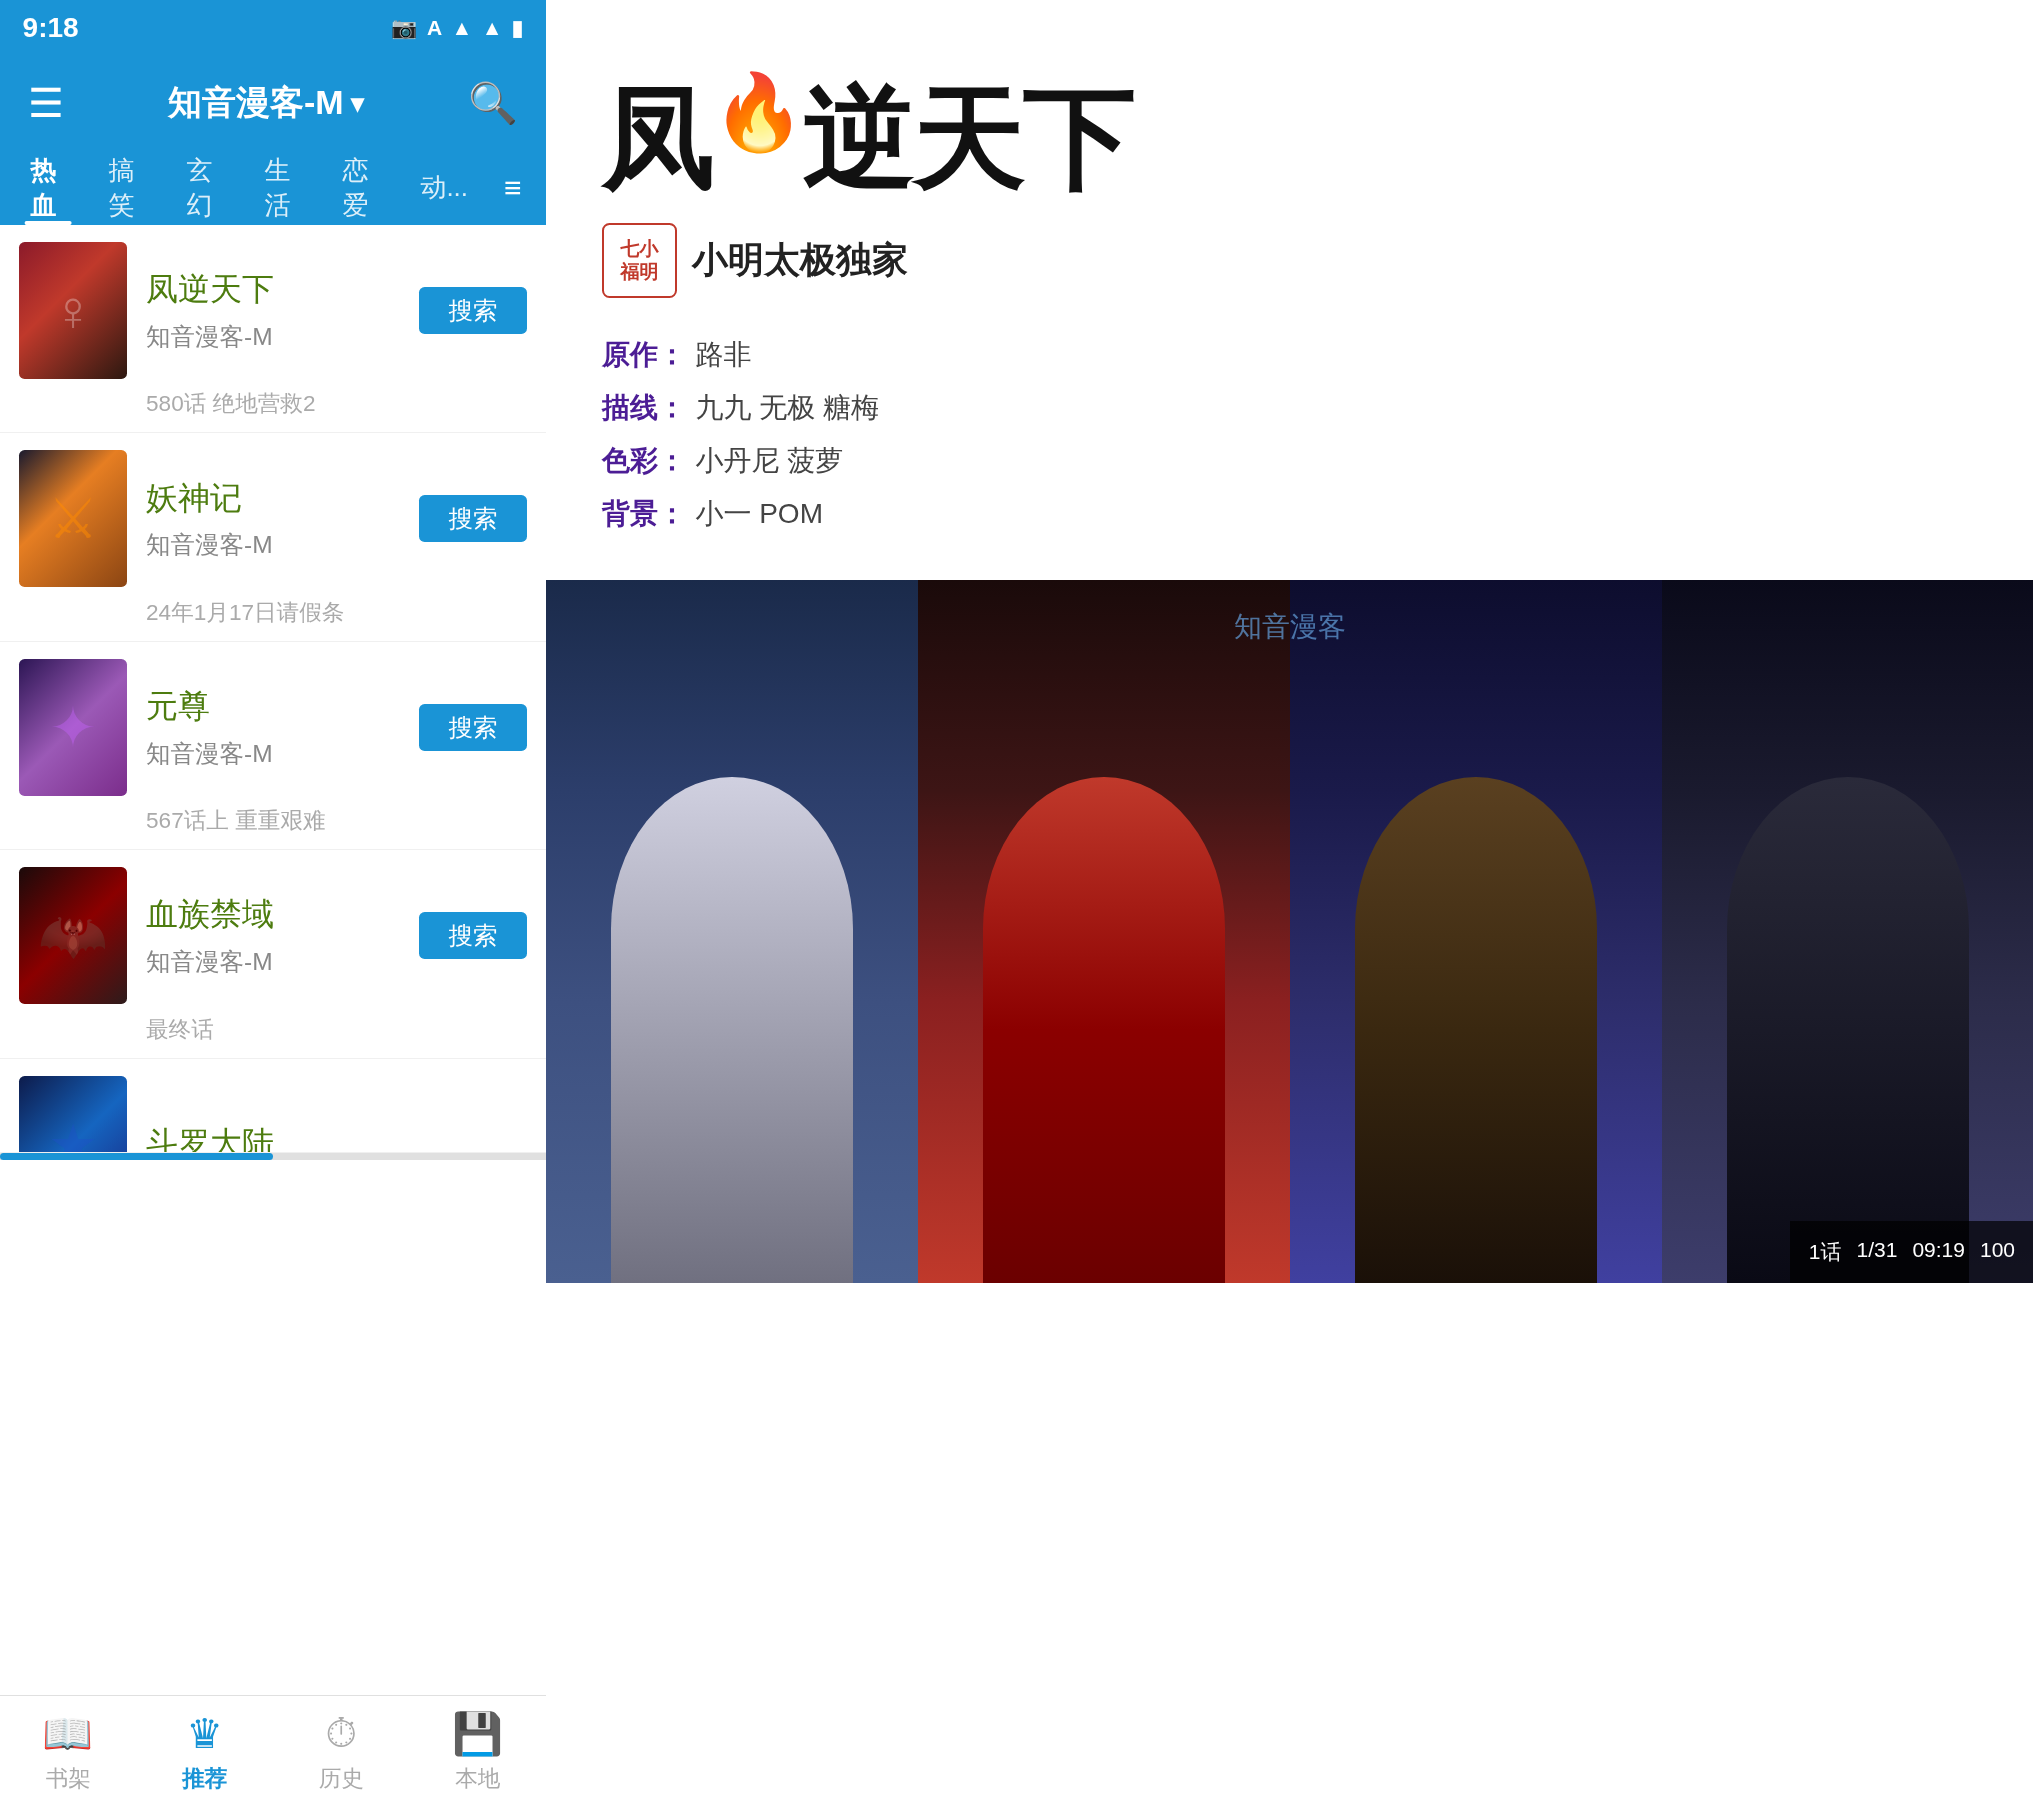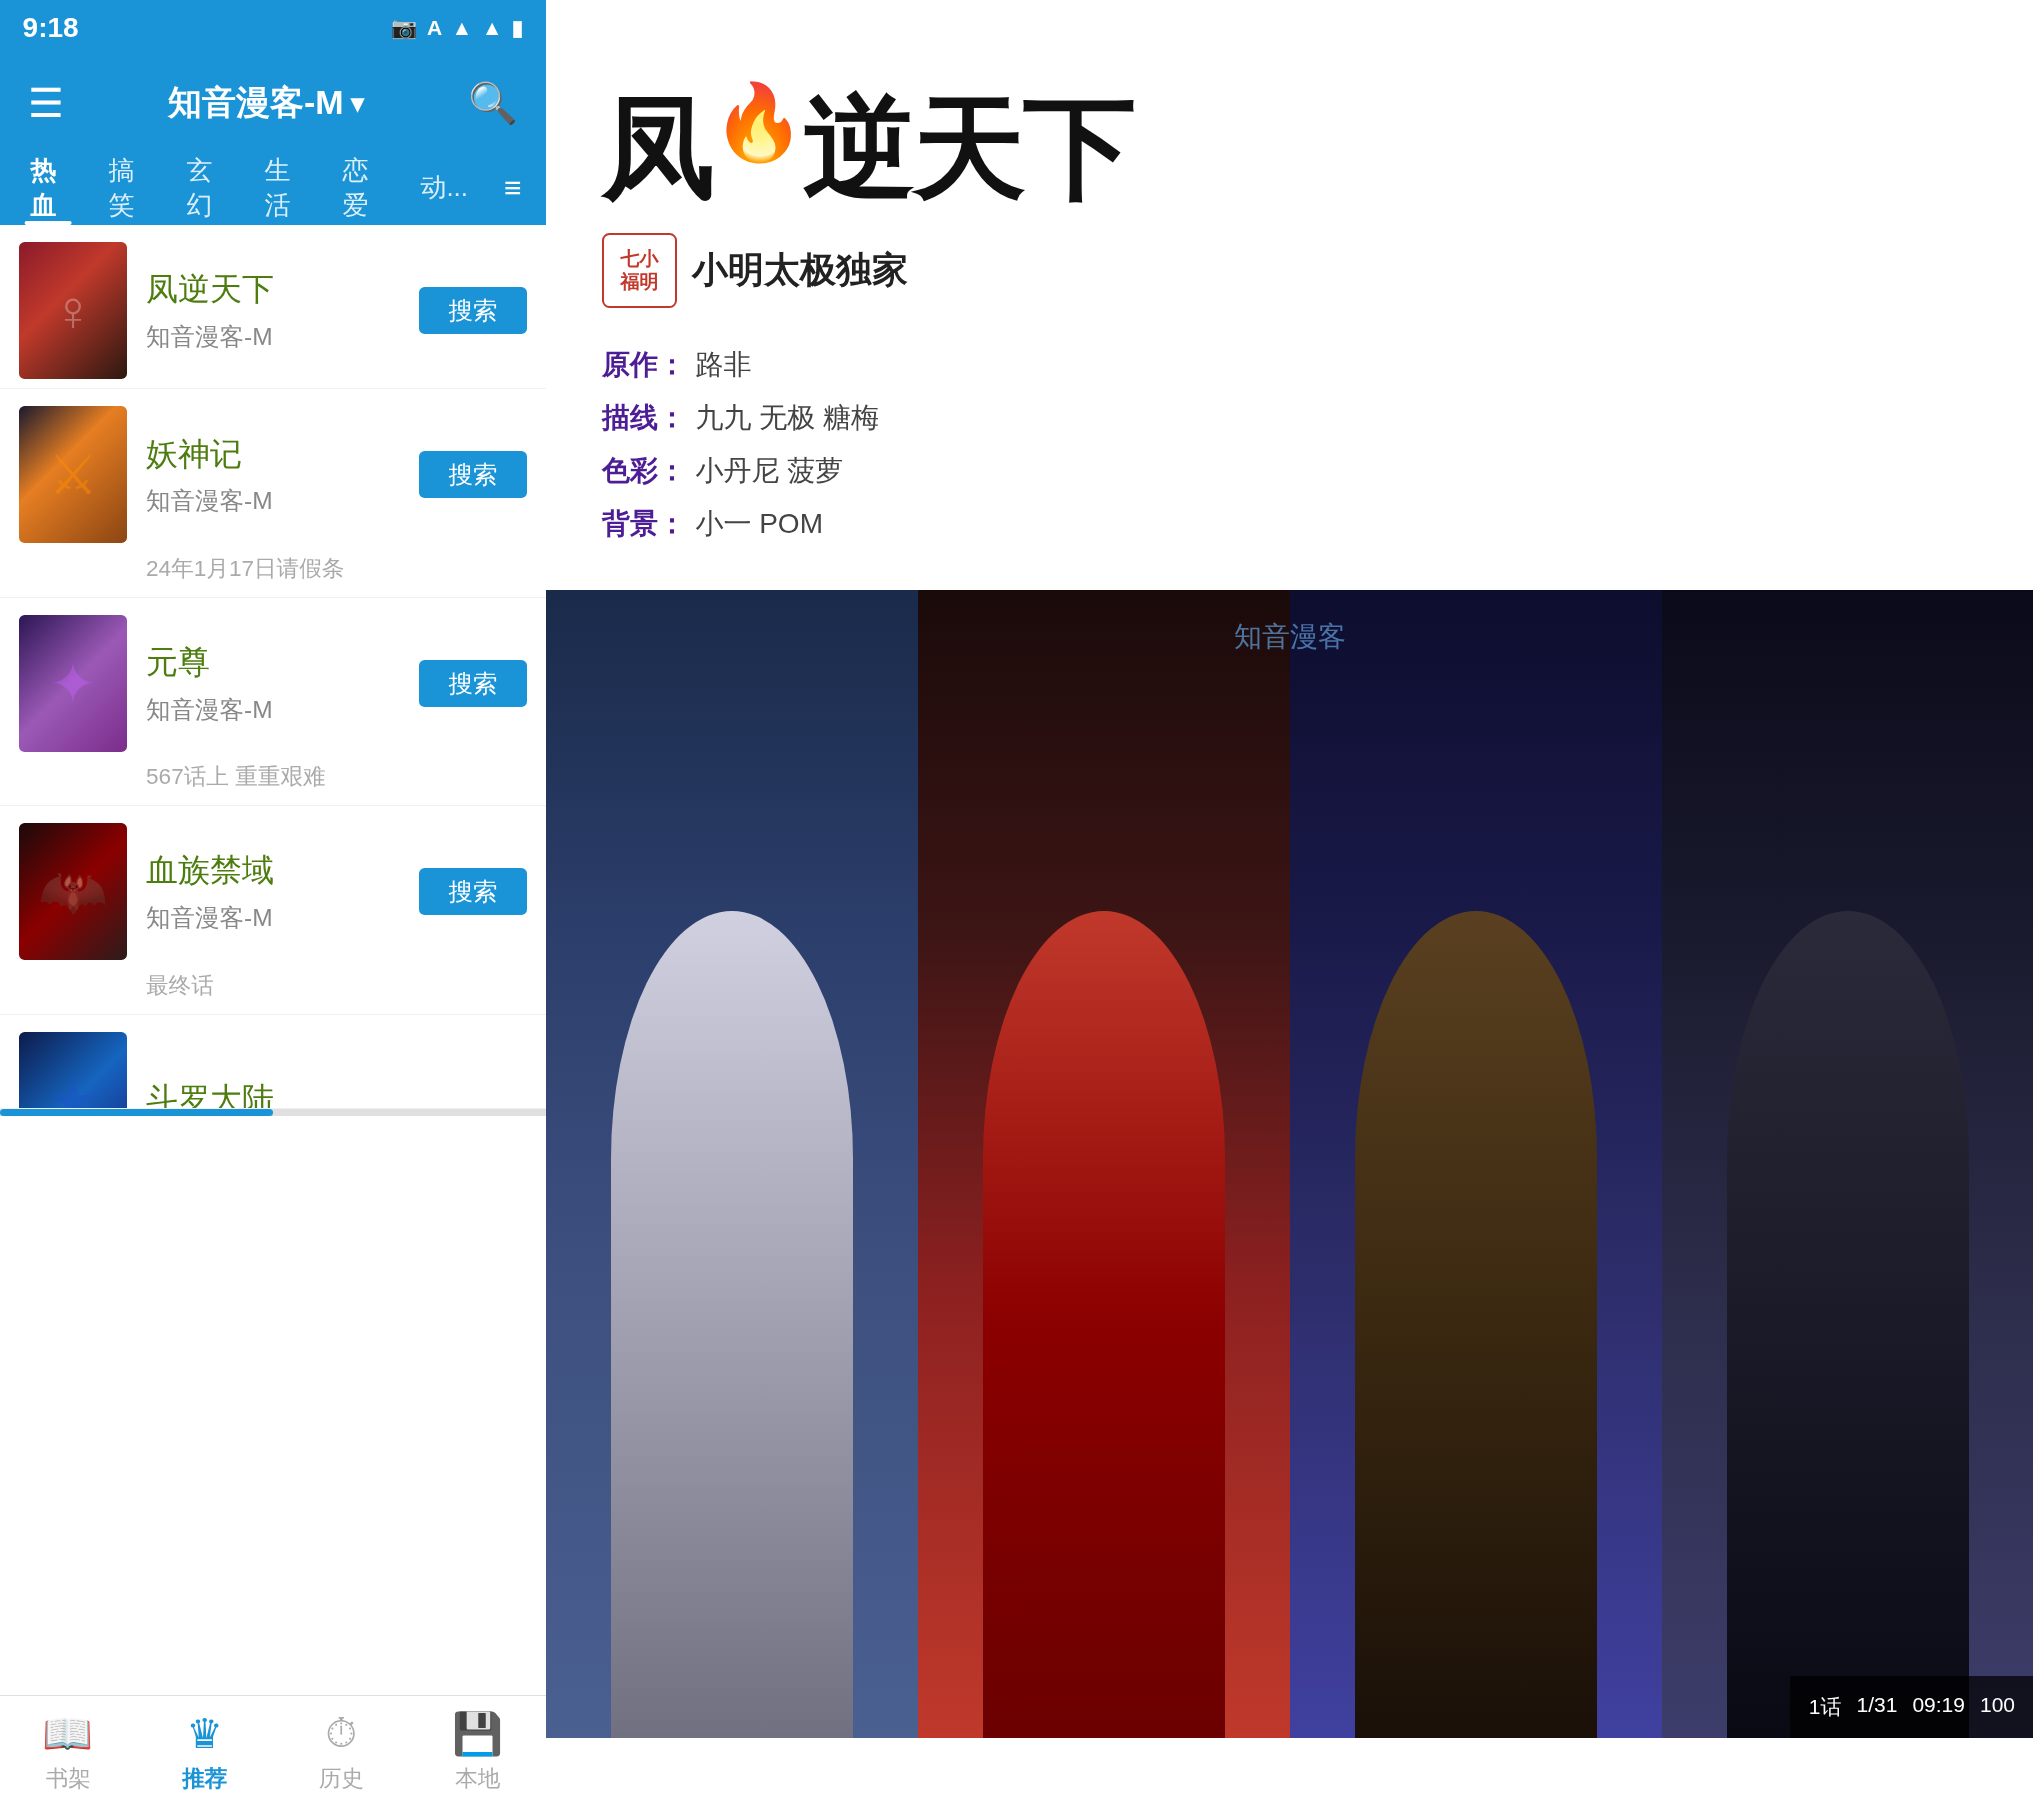--- a/index.html
+++ b/index.html
@@ -176,26 +176,25 @@
       flex: 1;
     }
     .nav-icon { font-size: 41px; color: #aaa; }
     .nav-icon.active { color: #1a94d6; }
     .nav-label { font-size: 22.6px; color: #aaa; }
     .nav-label.active { color: #1a94d6; font-weight: bold; }
 
     
     .right-panel {
       width: 1488px;
-      height: 1728px;
+      height: 1283px;
       display: flex;
       flex-direction: column;
       background: #fff;
       position: relative;
-      margin-top: 10px;
     }
 
     
     .detail-hero {
       padding: 56px 56px 28px 56px;
       display: flex;
       flex-direction: column;
       gap: 19px;
     }
 
@@ -392,20 +391,21 @@
       <div class="manga-item-main">
         <div class="manga-cover cover-fengni">
           <div class="cover-decoration">♀</div>
         </div>
         <div class="manga-info">
           <span class="manga-title">凤逆天下</span>
           <span class="manga-source">知音漫客-M</span>
         </div>
         <button class="manga-search-btn">搜索</button>
       </div>
+      <div class="manga-latest">580话 绝地营救2</div>
     </div>
 
     <div class="manga-item">
       <div class="manga-item-main">
         <div class="manga-cover cover-youshen">
           <div class="cover-decoration" style="color:rgba(255,140,0,0.5);">⚔</div>
         </div>
         <div class="manga-info">
           <span class="manga-title">妖神记</span>
           <span class="manga-source">知音漫客-M</span>

